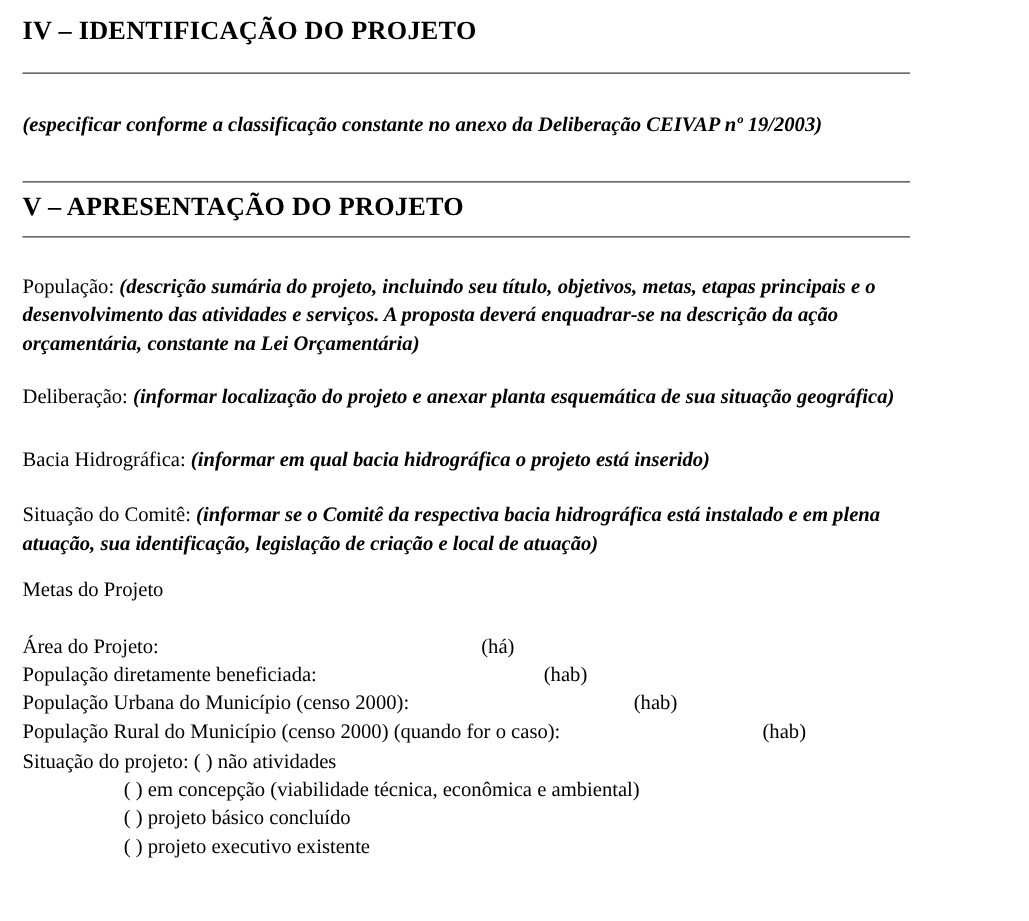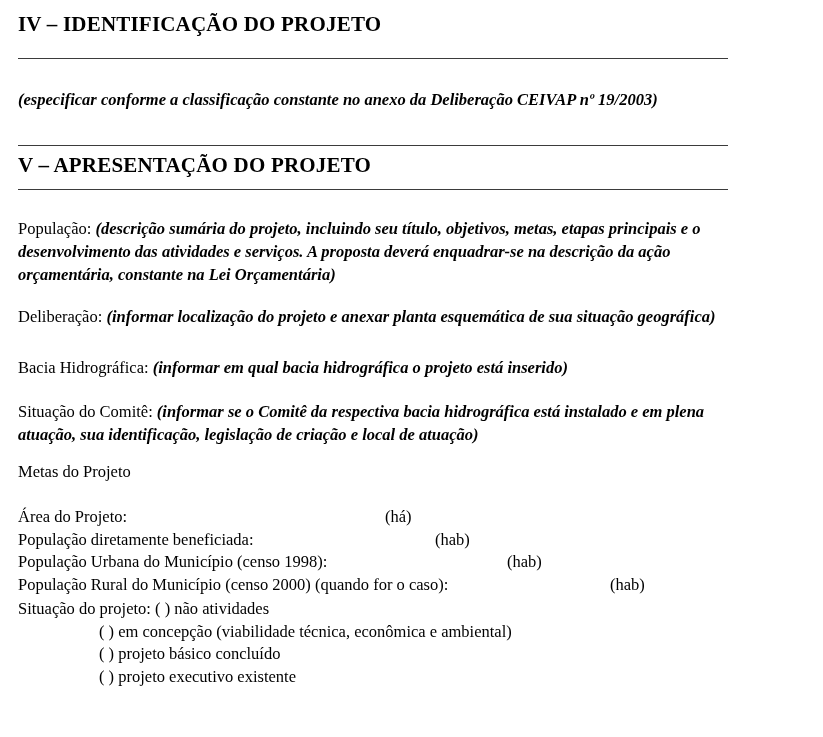--- a/index.html
+++ b/index.html
@@ -120,21 +120,21 @@
   <div class="metrics">
     <div class="metric-row">
       <span>Área do Projeto:</span>
       <span class="unit">(há)</span>
     </div>
     <div class="metric-row">
       <span>População diretamente beneficiada:</span>
       <span class="unit">(hab)</span>
     </div>
     <div class="metric-row">
-      <span>População Urbana do Município (censo 1998):</span>
+      <span>População Urbana do Município (censo 2000):</span>
       <span class="unit">(hab)</span>
     </div>
     <div class="metric-row">
       <span>População Rural do Município (censo 2000) (quando for o caso):</span>
       <span class="unit">(hab)</span>
     </div>
   </div>
 
   <div class="status-line">
     <span>Situação do projeto:</span>

